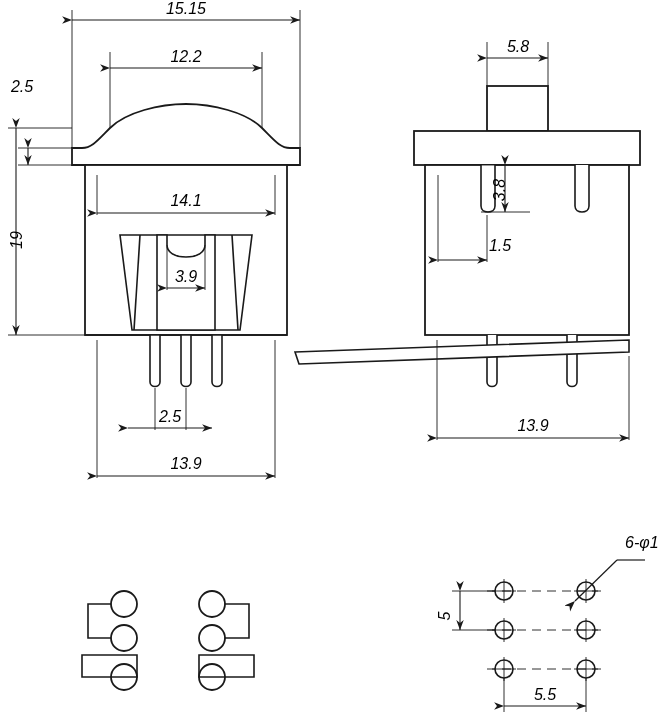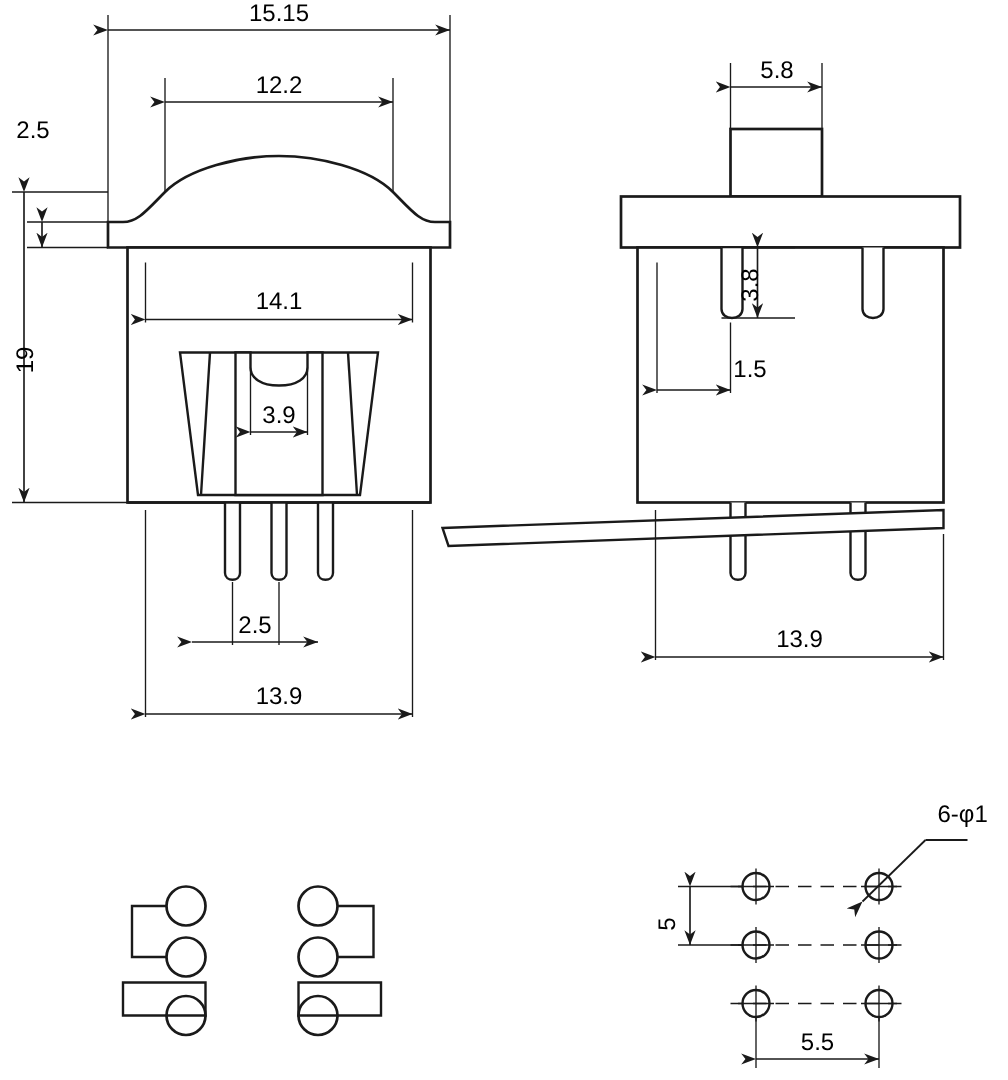--- a/index.html
+++ b/index.html
@@ -1,17 +1,17 @@
 <!DOCTYPE html>
 <html><head>
 <meta charset="utf-8">
 <style>
   html,body{margin:0;padding:0;background:#ffffff;}
   body{width:672px;height:720px;position:relative;font-family:"Liberation Sans",sans-serif;overflow:hidden;}
-  #stage{position:absolute;left:0;top:0;width:672px;height:633px;}
+  #stage{position:absolute;left:0;top:0;width:672px;height:633px;font-style:italic;}
   svg{position:absolute;left:0;top:0;}
   .dimtxt{font-family:"Liberation Sans",sans-serif;font-size:16px;fill:#000;}
 </style>
 </head>
 <body>
 
 <div id="stage">
 <svg width="672" height="720" viewBox="0 0 672 720">
   <g fill="none" stroke="#1a1a1a" stroke-width="1.6" stroke-linejoin="miter" stroke-linecap="butt">
 

